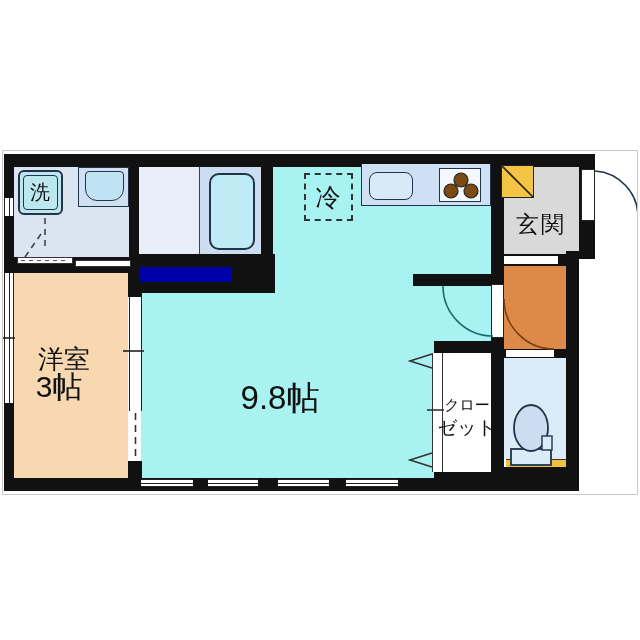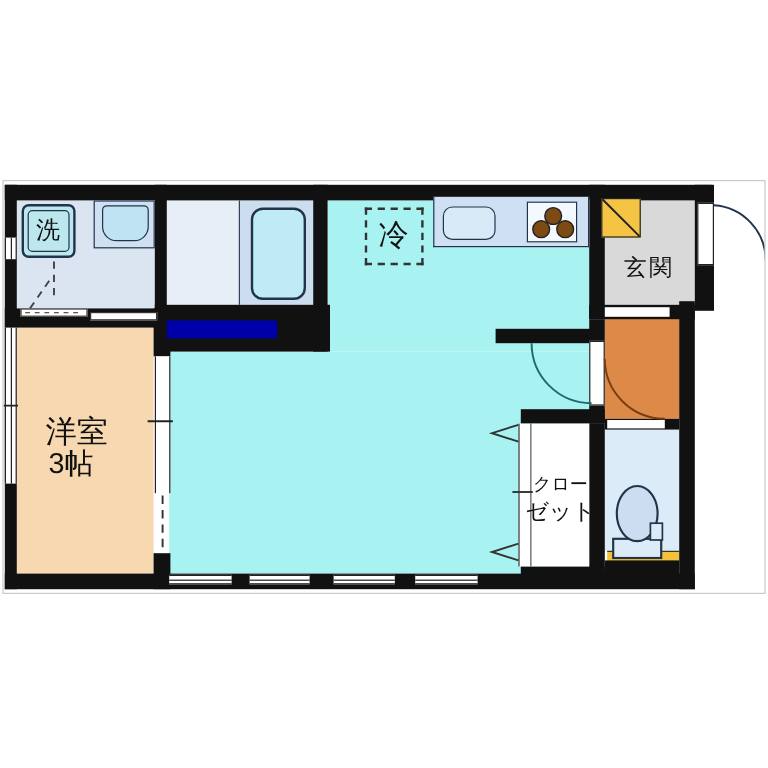--- a/index.html
+++ b/index.html
@@ -142,20 +142,21 @@
       </g>
       <g>
         <rect x="508" y="298" width="40" height="16" fill="#dcebf8" stroke="#22344a" stroke-width="1.8"></rect>
         <ellipse cx="528" cy="277" rx="17" ry="23" fill="#ccddf2" stroke="#22344a" stroke-width="1.8"></ellipse>
         <rect x="539" y="285" width="10" height="14" fill="#dcebf8" stroke="#22344a" stroke-width="1.4"></rect>
       </g>
     </svg>
 
     <div class="lbl" style="left:37px;top:41px;font-size:20px;">洗</div>
     <div class="lbl" style="left:325px;top:46px;font-size:25px;">冷</div>
-    <div class="lbl" style="left:538px;top:73px;font-size:19px;letter-spacing:2px;">玄関</div>
+    <div class="lbl" style="left:538px;top:73px;font-size:23px;letter-spacing:2px;">玄関</div>
     <div class="lbl" style="left:61px;top:208px;font-size:26px;">洋室</div>
-    <div class="lbl" style="left:56px;top:236px;font-size:24px;text-align:center;">3帖</div>
+    <div class="lbl" style="left:56px;top:236px;font-size:30px;text-align:center;">3帖</div>
+    <div class="lbl" style="left:277px;top:246px;font-size:33px;">9.8帖</div>
     <div class="lbl" style="left:464px;top:253px;font-size:15px;">クロー</div>
     <div class="lbl" style="left:464px;top:276px;font-size:19px;">ゼット</div>
 
   </div>
 </div>
 
 </body></html>

